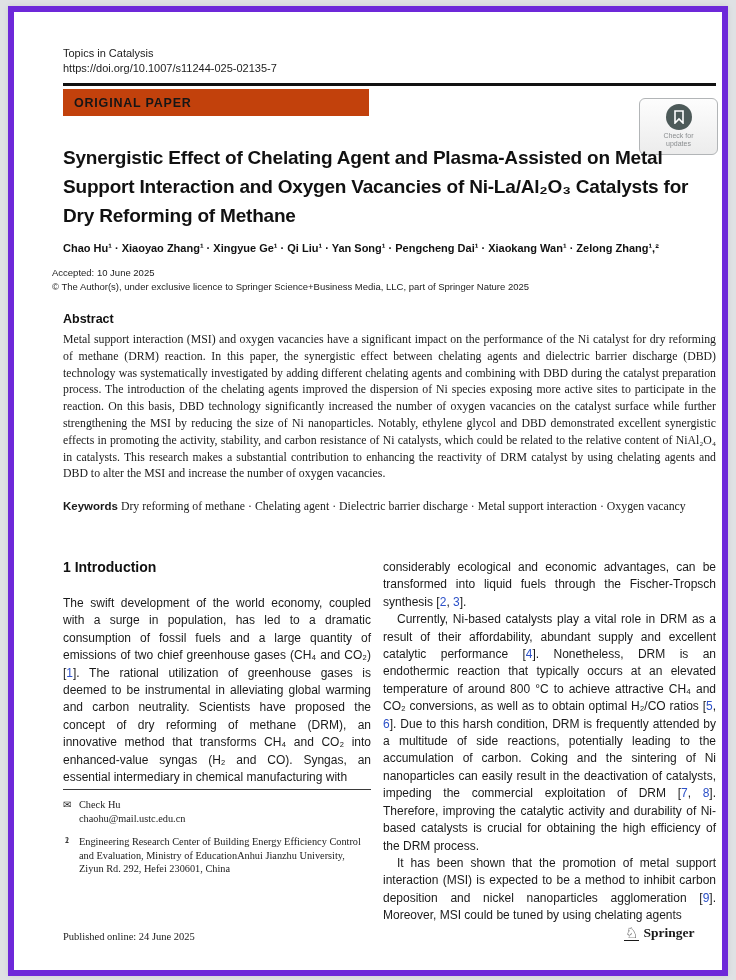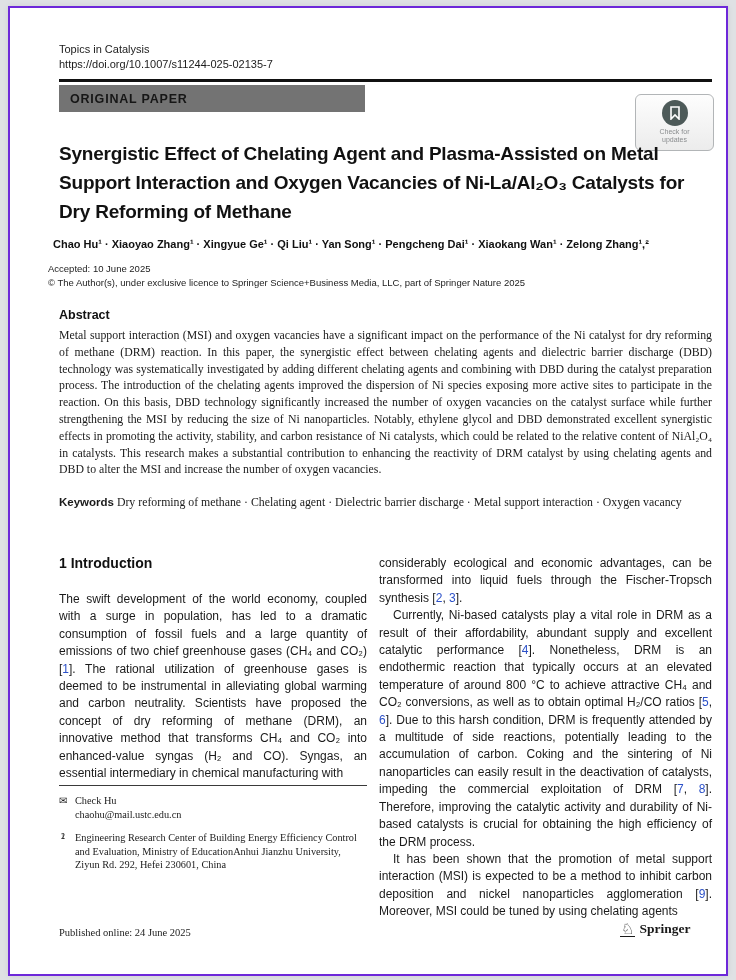--- a/index.html
+++ b/index.html
@@ -4,40 +4,40 @@
 <style>
   html,body{margin:0;padding:0;}
   body{
     width:736px;height:980px;position:relative;
     background:#dfe1e4;
     font-family:"Liberation Sans",sans-serif;
     -webkit-font-smoothing:antialiased;
   }
   .page{
     position:absolute;left:8px;top:6px;right:8px;bottom:4px;
-    background:#ffffff;border:2px solid #6d28d9;
+    background:#ffffff;border:6px solid #6d28d9;
     box-shadow:0 0 6px rgba(0,0,0,0.08);
   }
   .abs{position:absolute;}
   
   .journal-name{left:49px;top:35px;font-size:11px;color:#1c1c1c;}
   .doi-line{left:49px;top:50px;font-size:11px;color:#1c1c1c;}
   .top-rule{left:49px;top:71px;width:653px;height:3px;background:#111;}
   .banner{left:49px;top:77px;width:306px;height:27px;background:#bdbdbd;
     display:flex;align-items:center;padding-left:11px;box-sizing:border-box;}
   .banner span{font-size:12.5px;font-weight:bold;color:#161616;letter-spacing:0.8px;}
   
   .badge{left:625px;top:86px;width:77px;height:55px;border:1px solid #b2b5b7;border-radius:6px;
     background:linear-gradient(#fdfdfd,#ececec);display:flex;flex-direction:column;align-items:center;cursor:pointer;}
   .badge .circ{margin-top:5px;width:26px;height:26px;border-radius:50%;background:#4d5a59;
     display:flex;align-items:center;justify-content:center;}
   .badge .txt{margin-top:2px;font-size:7px;line-height:8px;color:#8a8d8f;text-align:center;}
   
   .title{left:49px;top:131px;width:660px;font-size:19px;line-height:29px;font-weight:bold;color:#111;letter-spacing:-0.2px;}
-  .authors{left:43px;top:230px;width:660px;font-size:11px;font-weight:bold;color:#111;}
+  .authors{left:49px;top:230px;width:660px;font-size:11px;font-weight:bold;color:#111;}
   .accepted{left:38px;top:254px;width:660px;font-size:9.5px;line-height:14px;color:#1c1c1c;}
   
   .abstract-heading{left:49px;top:300px;font-size:12.5px;font-weight:bold;color:#111;}
   .serif{font-family:"Liberation Serif",serif;}
   .abstract-body{left:49px;top:319px;width:653px;font-size:11.8px;line-height:16.8px;
     color:#1a1a1a;text-align:justify;}
   .keywords{left:49px;top:486px;width:653px;font-size:11.8px;line-height:17px;color:#1a1a1a;}
   .keywords b{font-family:"Liberation Sans",sans-serif;font-size:11.5px;}
   
   .col-left{left:49px;top:547px;width:308px;}
@@ -62,21 +62,21 @@
 </style>
 </head>
 <body>
 
 <div class="page">
 
   <div class="abs journal-name">Topics in Catalysis</div>
   <div class="abs doi-line">https://doi.org/10.1007/s11244-025-02135-7</div>
   <div class="abs top-rule"></div>
 
-  <div class="abs banner" style="background: #737373;">
+  <div class="abs banner" style="background: #c2410c;">
     <span>ORIGINAL PAPER</span>
   </div>
 
   <div class="abs badge">
     <div class="circ">
       <svg width="12" height="14" viewBox="0 0 12 14">
         <path d="M2 1 h8 v12 l-4 -4 l-4 4 z" fill="#4d5a59" stroke="#ffffff" stroke-width="1.6"></path>
       </svg>
     </div>
     <div class="txt">

